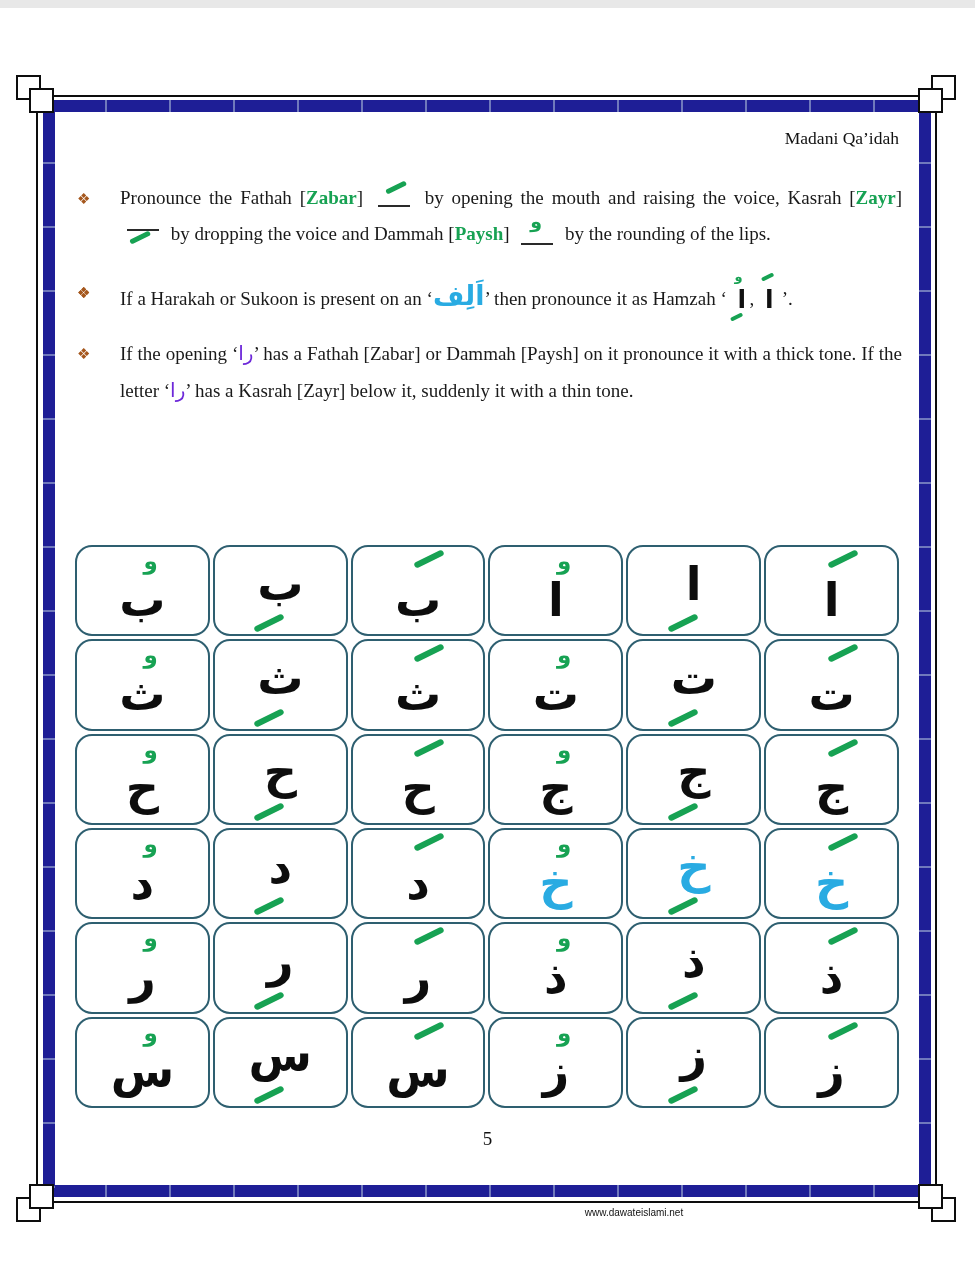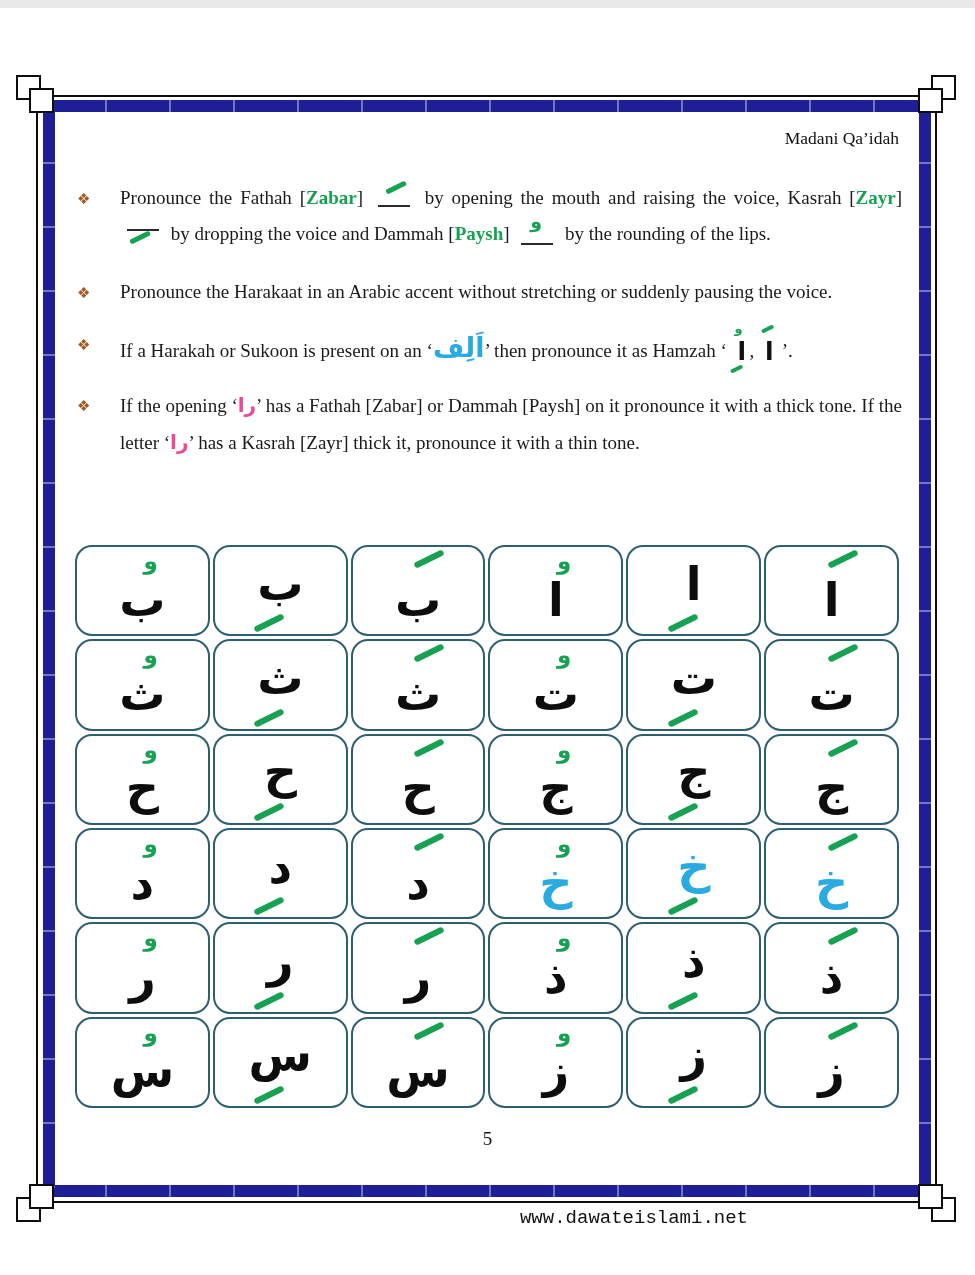--- a/index.html
+++ b/index.html
@@ -47,21 +47,21 @@
   .bullet-1{margin-bottom:22px;}
   .bullet-2{margin-bottom:16px;}
   .bullet-3{margin-bottom:18px;}
   .bullet-icon{
     position:absolute;left:-43px;top:1px;
     font-family:"DejaVu Sans",sans-serif;font-size:15px;
     color:var(--brown,#a5571d);
   }
   .seg-g{color:var(--green,#17a253);font-weight:bold;}
   .seg-ab{font-family:"DejaVu Sans",sans-serif;color:var(--blue,#29abe2);font-size:27px;font-weight:bold;}
-  .seg-ak{font-family:"DejaVu Sans",sans-serif;color:#ec4899;font-size:20px;font-weight:bold;}
+  .seg-ak{font-family:"DejaVu Sans",sans-serif;color:#6d28d9;font-size:20px;font-weight:normal;}
 
   
   .sym{display:inline-block;position:relative;width:40px;height:30px;vertical-align:-8px;margin:0 3px;}
   .sym-line{position:absolute;left:4px;right:4px;height:2px;background:#2a2a2a;}
   .sym-stroke{position:absolute;width:22px;height:4.5px;border-radius:4px;background:var(--green,#17a253);}
   .sym-zabar .sym-line{bottom:5px;}
   .sym-zabar .sym-stroke{top:3px;left:11px;transform:rotate(-26deg);}
   .sym-zayr .sym-line{top:11px;}
   .sym-zayr .sym-stroke{top:17px;left:6px;transform:rotate(-26deg);}
   .sym-paysh .sym-line{bottom:3px;}
@@ -102,21 +102,21 @@
   .mk-fatha{top:9px;left:calc(50% - 5px);transform:rotate(-26deg);}
   .mk-kasra{bottom:8px;left:calc(50% - 27px);transform:rotate(-26deg);}
   .mk-damma{position:absolute;top:3px;left:calc(50% + 1px);
     font-family:"DejaVu Sans",sans-serif;font-size:23px;font-weight:bold;
     color:var(--green,#17a253);line-height:1;}
 
   
   .page-number{position:absolute;top:1120px;left:0;width:100%;text-align:center;font-size:19px;color:#111;}
   .footer-url{
     position:absolute;top:1199px;left:334px;width:600px;text-align:center;
-    font-family:Liberation Mono, monospace;font-size:19px;color:#111;
+    font-family:Liberation Sans, sans-serif;font-size:10px;color:#111;
   }
 </style>
 </head>
 <body>
 
 <div class="page">
 
   <div class="frame-black"></div>
   <div class="bar bar-h bar-top"></div>
   <div class="bar bar-h bar-bottom"></div>
@@ -137,23 +137,23 @@
   </div>
   <div class="corner c-br">
     <span class="csq csq-a"></span>
     <span class="csq csq-b"></span>
   </div>
 
   <div class="header-title">Madani Qa’idah</div>
 
   <div class="bullets" id="bullets">
       <div class="bullet bullet-1"><span class="bullet-icon">❖</span><span>Pronounce the Fathah [</span><span class="seg-g">Zabar</span><span>] </span><span class="sym sym-zabar"><span class="sym-line"></span><span class="sym-stroke"></span></span><span> by opening the mouth and raising the voice, Kasrah [</span><span class="seg-g">Zayr</span><span>] </span><span class="sym sym-zayr"><span class="sym-line"></span><span class="sym-stroke"></span></span><span> by dropping the voice and Dammah [</span><span class="seg-g">Paysh</span><span>] </span><span class="sym sym-paysh"><span class="sym-line"></span><span class="sym-waw">و</span></span><span> by the rounding of the lips.</span></div>
-      <div class="bullet bullet-2"><span class="bullet-icon">❖</span><span>Pronounce the Harakaat in an Arabic accent without stretching or suddenly pausing the voice.</span></div>
+      <div class="bullet bullet-2"><span class="bullet-icon">❖</span></div>
       <div class="bullet bullet-3"><span class="bullet-icon">❖</span><span>If a Harakah or Sukoon is present on an ‘</span><span class="seg-ab">اَلِف</span><span>’ then pronounce it as Hamzah ‘ </span><span class="hz"><span class="hz-alef">ا</span><span class="hz-waw">و</span><span class="hz-stroke hz-kasra"></span></span><span>, </span><span class="hz"><span class="hz-alef">ا</span><span class="hz-stroke hz-fatha"></span></span><span> ’.</span></div>
-      <div class="bullet bullet-4"><span class="bullet-icon">❖</span><span>If the opening ‘</span><span class="seg-ak">را</span><span>’ has a Fathah [Zabar] or Dammah [Paysh] on it pronounce it with a thick tone. If the letter ‘</span><span class="seg-ak">را</span><span>’ has a Kasrah [Zayr] thick it, pronounce it with a thin tone.</span></div>
+      <div class="bullet bullet-4"><span class="bullet-icon">❖</span><span>If the opening ‘</span><span class="seg-ak">را</span><span>’ has a Fathah [Zabar] or Dammah [Paysh] on it pronounce it with a thick tone. If the letter ‘</span><span class="seg-ak">را</span><span>’ has a Kasrah [Zayr] below it, suddenly it with a thin tone.</span></div>
     </div>
 
   <div class="grid" id="grid">
       <div class="cell m-damma">
         <span class="cell-letter">ب</span>
         <span class="mk-damma">و</span>
       </div>
       <div class="cell m-kasra">
         <span class="cell-letter">ب</span>
         <span class="mk-stroke mk-kasra"></span>

